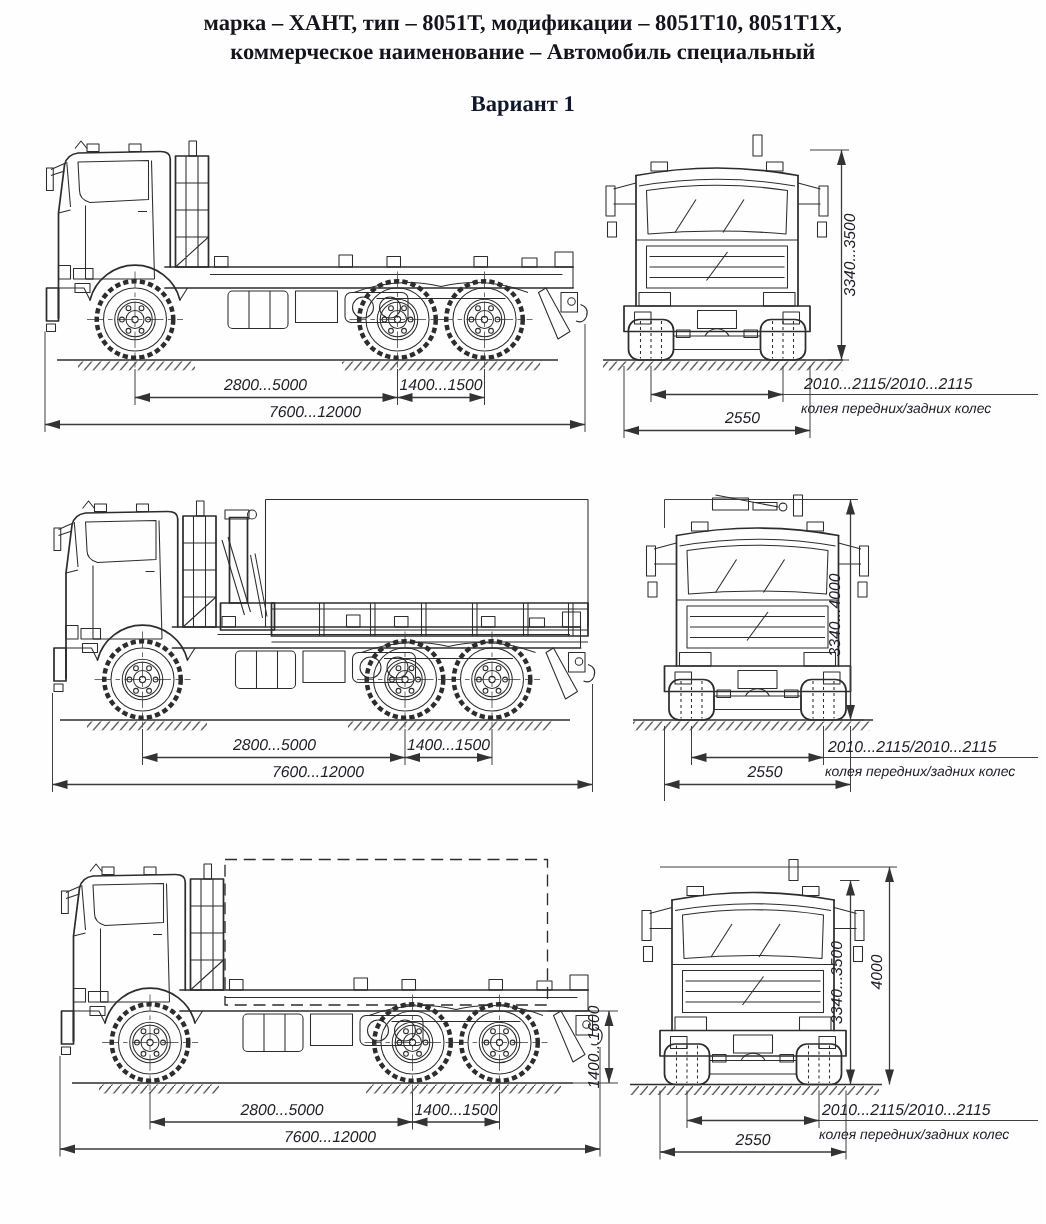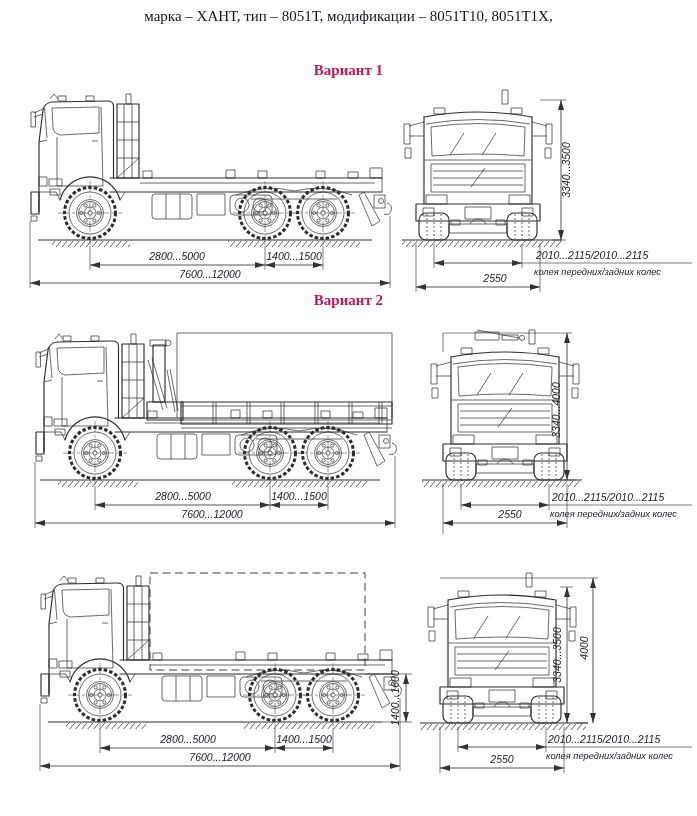--- a/index.html
+++ b/index.html
@@ -1,23 +1,23 @@
 <!DOCTYPE html>
 <html><head>
 <meta charset="utf-8">
 <style>
   html,body{margin:0;padding:0;background:#ffffff;}
   .page{position:relative;width:697px;height:816px;background:#fefefe;overflow:hidden;
         font-family:"Liberation Sans",sans-serif;color:#17171f;}
   .doc-title{position:absolute;top:7px;left:0;width:100%;text-align:center;
-        font-family:"Liberation Serif","DejaVu Serif",serif;font-weight:normal;
+        font-family:"Liberation Serif","DejaVu Serif",serif;font-weight:bold;
         font-size:15px;line-height:19px;color:#14141c;}
   .variant-heading{position:absolute;left:0;width:100%;text-align:center;
         font-family:"Liberation Serif","DejaVu Serif",serif;font-weight:bold;
-        font-size:15px;color:#be185d;}
+        font-size:15px;color:#0f172a;}
   #vh1{top:62px}#vh2{top:292px}#vh3{top:538px}
   svg.panel{position:absolute;overflow:visible;}
   .o{fill:none;stroke:#2d2d2d;stroke-width:1.15;stroke-linejoin:round;stroke-linecap:round;}
   .t{fill:none;stroke:#2d2d2d;stroke-width:0.7;stroke-linejoin:round;}
   .tire{fill:none;stroke:#2d2d2d;stroke-width:3;stroke-dasharray:3.5 2.1;}
   .tr{stroke-dasharray:2 2;}
   .cl{stroke:#4a4a4a;stroke-width:0.55;stroke-dasharray:11 3 3 3;fill:none;}
   .ground{stroke:#2d2d2d;stroke-width:1.1;}
   .hat{fill:url(#hatch);stroke:none;}
   .dim{stroke:#3a3a3a;stroke-width:0.85;fill:none;}
@@ -171,24 +171,24 @@
         <rect class="t" x="30" y="-8" width="24" height="8"></rect>
         <rect class="t" x="57" y="-5" width="16" height="5"></rect>
         <line class="t" x1="32" y1="-10" x2="74" y2="-2"></line>
         <circle class="t" cx="77" cy="-2" r="2.6"></circle>
       </g>
     </defs>
   </svg>
 
   <div class="doc-title">
     <div>марка – ХАНТ, тип – 8051Т, модификации – 8051Т10, 8051Т1Х,</div>
+    <div>коммерческое наименование – Автомобиль специальный</div>
   </div>
 
   <div class="variant-heading" id="vh1">Вариант 1</div>
-  <div class="variant-heading" id="vh2">Вариант 2</div>
 
   <svg class="panel" style="left:20px;top:86px" width="380" height="206" viewBox="0 0 380 206">
     <g>
       <use href="#truckS" transform="translate(10,14)"></use>
     </g>
     <line class="ground" x1="18" y1="154" x2="352" y2="154"></line>
     <rect class="hat" x="32" y="155" width="78" height="6"></rect>
     <rect class="hat" x="208" y="155" width="132" height="6"></rect>
     <g>
       <path class="ext" d="M70,160 V184 M245,160 V184 M303,160 V184 M10,135 V202 M370,130 V202"></path>

